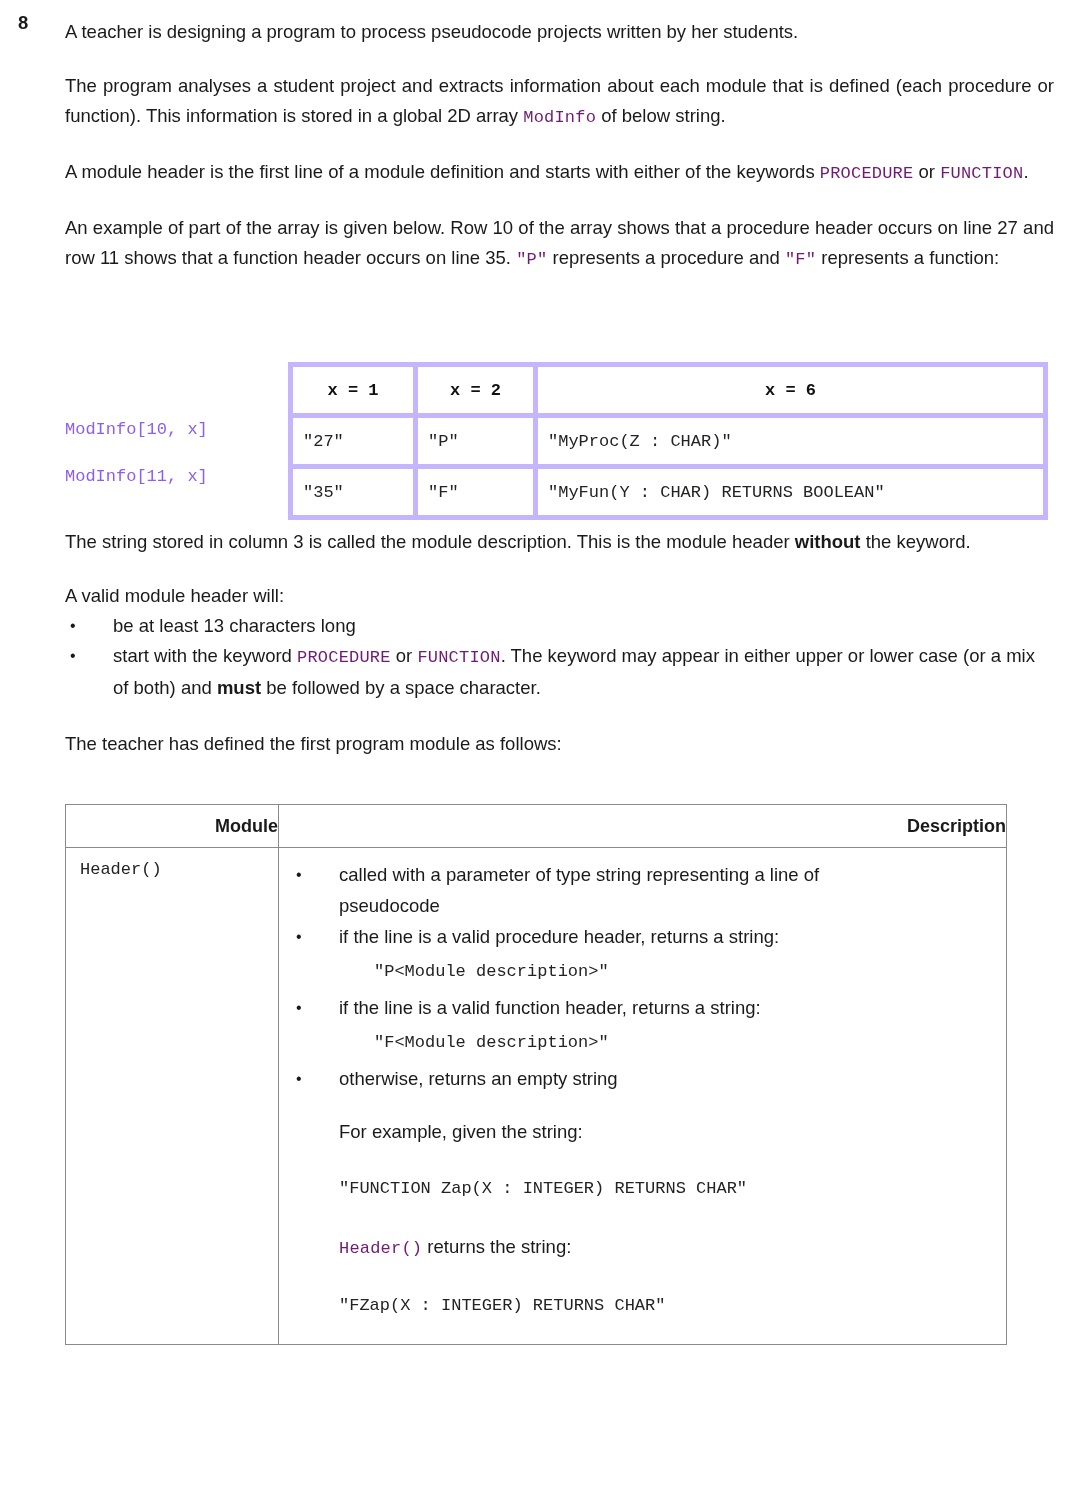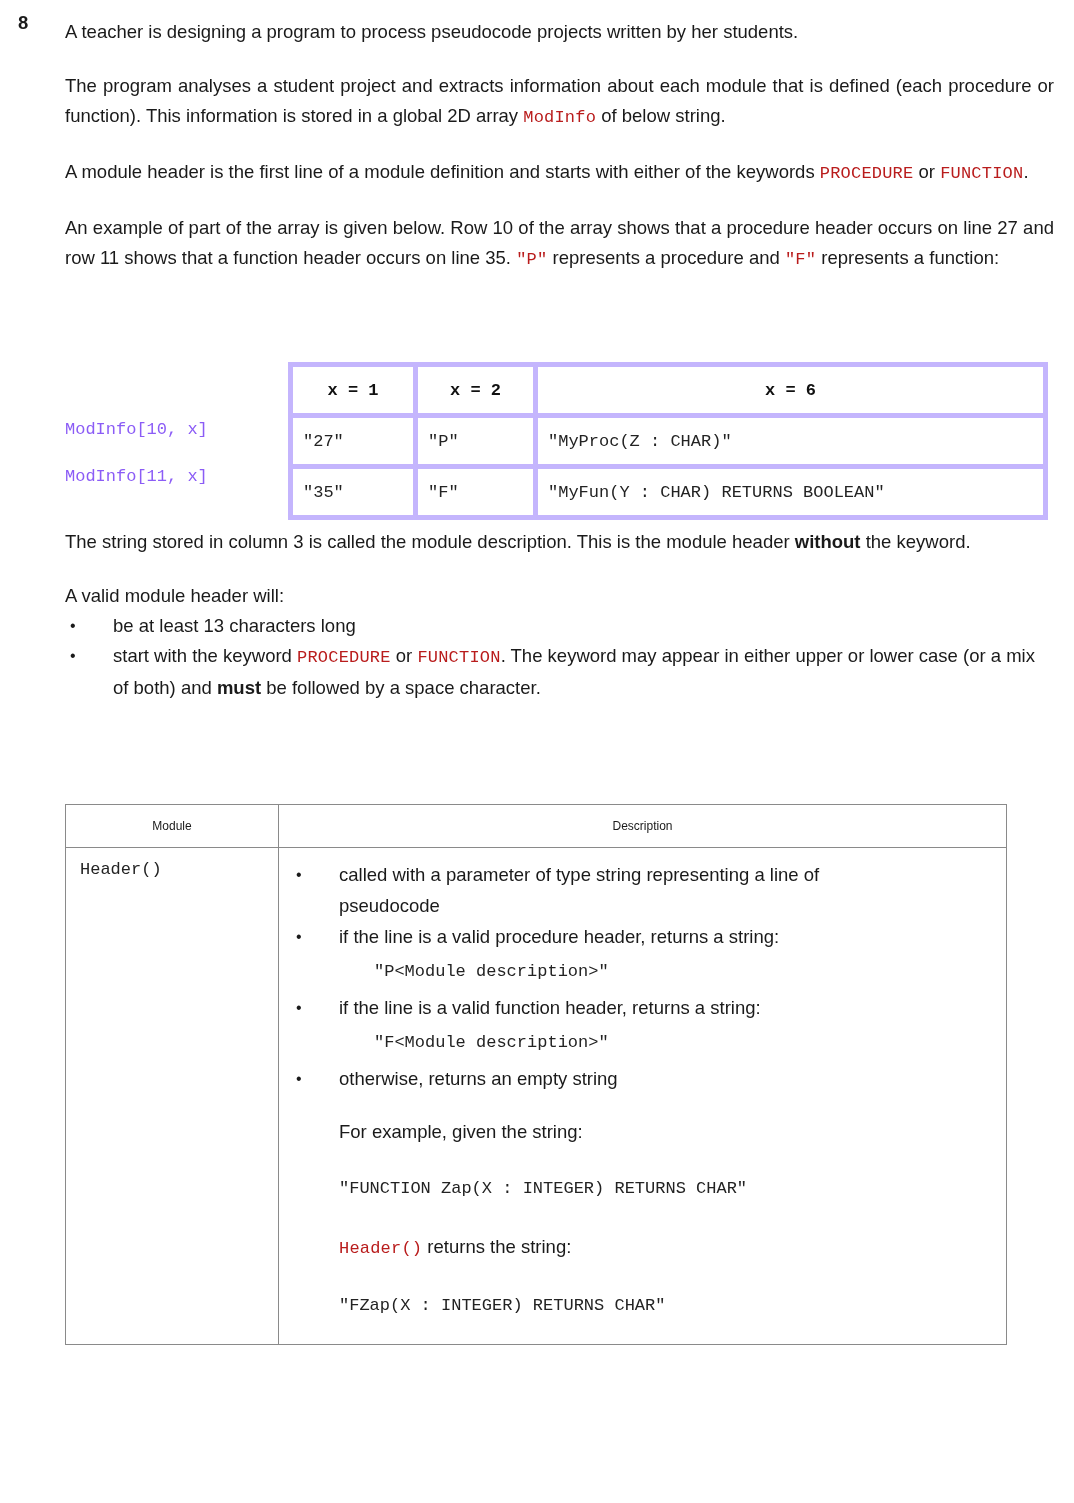--- a/index.html
+++ b/index.html
@@ -42,21 +42,21 @@
     font-size: 18.5px;
     line-height: 30px;
     text-align: justify;
     text-justify: inter-word;
   }
   p.para.nojust { text-align: left; }
   code, .mono {
     font-family: "Liberation Mono", "DejaVu Sans Mono", monospace;
     font-size: 17px;
     letter-spacing: 0.2px;
-    color: #b91c1c;
+    color: #701a75;
   }
   .bold { font-weight: bold; margin-top: 38px; }
 
   
   ul.plain {
     list-style: none;
     margin: 0;
     padding: 0;
   }
   ul.plain > li {
@@ -128,24 +128,24 @@
   }
   table.modtbl td {
     border: 1px solid #8a8a8a;
     vertical-align: top;
     padding: 0;
   }
   table.modtbl td.colmod { width: 212px; }
   table.modtbl td.coldesc { width: 727px; }
   table.modtbl tr.hdr td {
     height: 42px;
-    text-align: center;
+    text-align: right;
     vertical-align: middle;
-    font-weight: normal;
-    font-size: 12px;
+    font-weight: bold;
+    font-size: 18px;
   }
   .modname {
     padding: 12px 0 0 14px;
     font-family: "Liberation Mono", "DejaVu Sans Mono", monospace;
     font-size: 17px;
     color: #232323;
   }
   .desc-body {
     padding: 11px 12px 18px 12px;
   }
@@ -236,20 +236,21 @@
 
     <ul class="plain">
       <li>
         <span class="bullet">•</span><span>be at least 13 characters long</span>
       </li>
       <li>
         <span class="bullet">•</span><span>start with the keyword </span><code>PROCEDURE</code><span> or </span><code>FUNCTION</code><span>. The keyword may appear in either upper or lower case (or a mix of both) and </span><span class="bold">must</span><span> be followed by a space character.</span>
       </li>
     </ul>
 
+    <p class="para" style="margin-top:26px;">The teacher has defined the first program module as follows:</p>
   </div>
 
   <table class="modtbl">
     <tbody>
         <tr class="hdr">
       <td class="colmod">Module</td>
       <td class="coldesc">Description</td>
     </tr>
     <tr>
       <td class="colmod">

